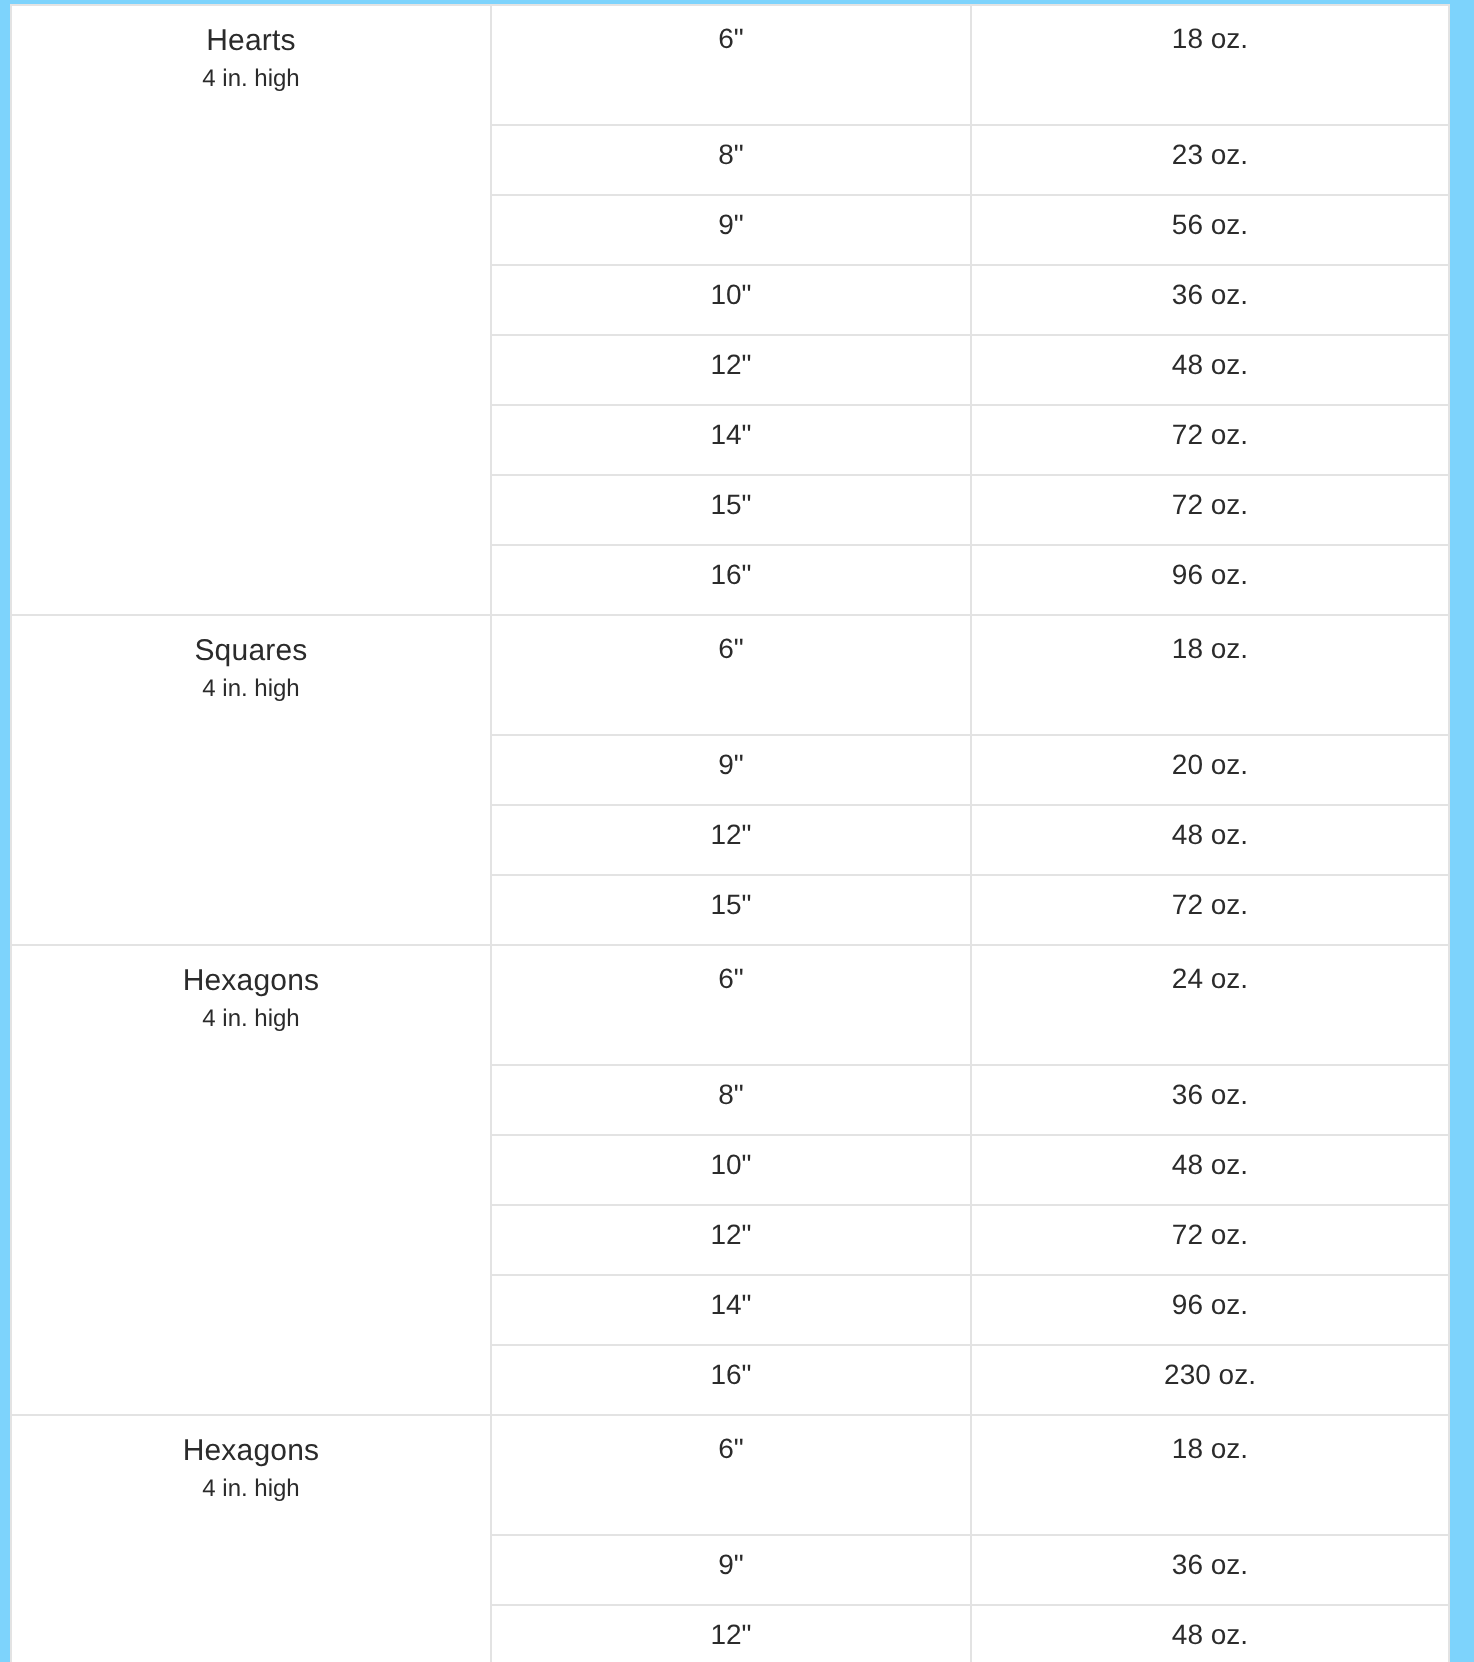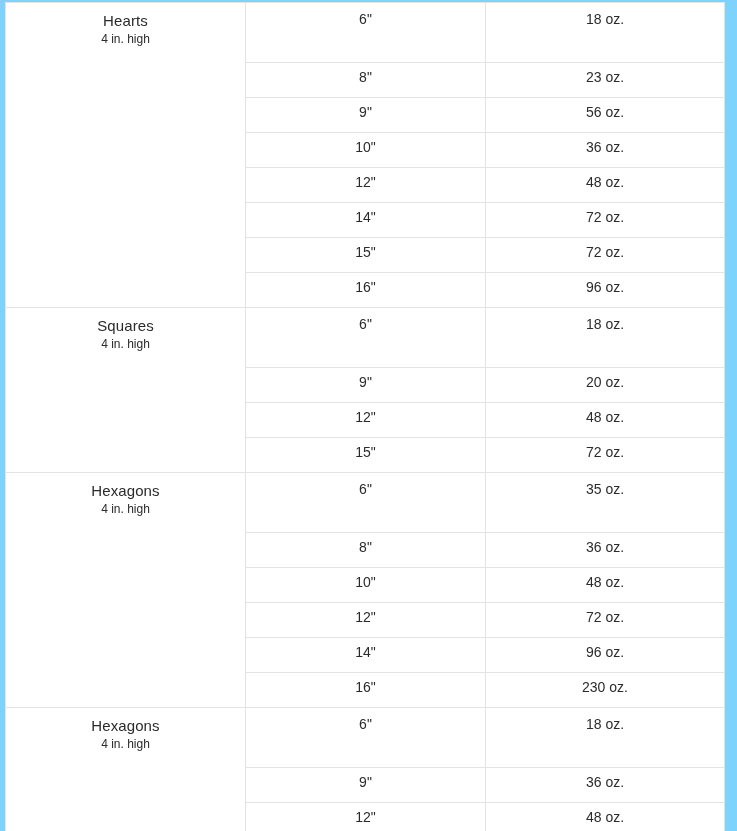--- a/index.html
+++ b/index.html
@@ -205,21 +205,21 @@
         </tr>
         <tr class="first-row">
           <td class="group-cell" rowspan="6">
             <span class="group-name">Hexagons</span>
             <span class="group-sub">4 in. high</span>
           </td>
           <td class="size-cell">
             <span class="cell-text">6"</span>
           </td>
           <td class="weight-cell">
-            <span class="cell-text">35 oz.</span>
+            <span class="cell-text">24 oz.</span>
           </td>
         </tr>
         <tr class="sub-row">
           <td class="size-cell">
             <span class="cell-text">8"</span>
           </td>
           <td class="weight-cell">
             <span class="cell-text">36 oz.</span>
           </td>
         </tr>

